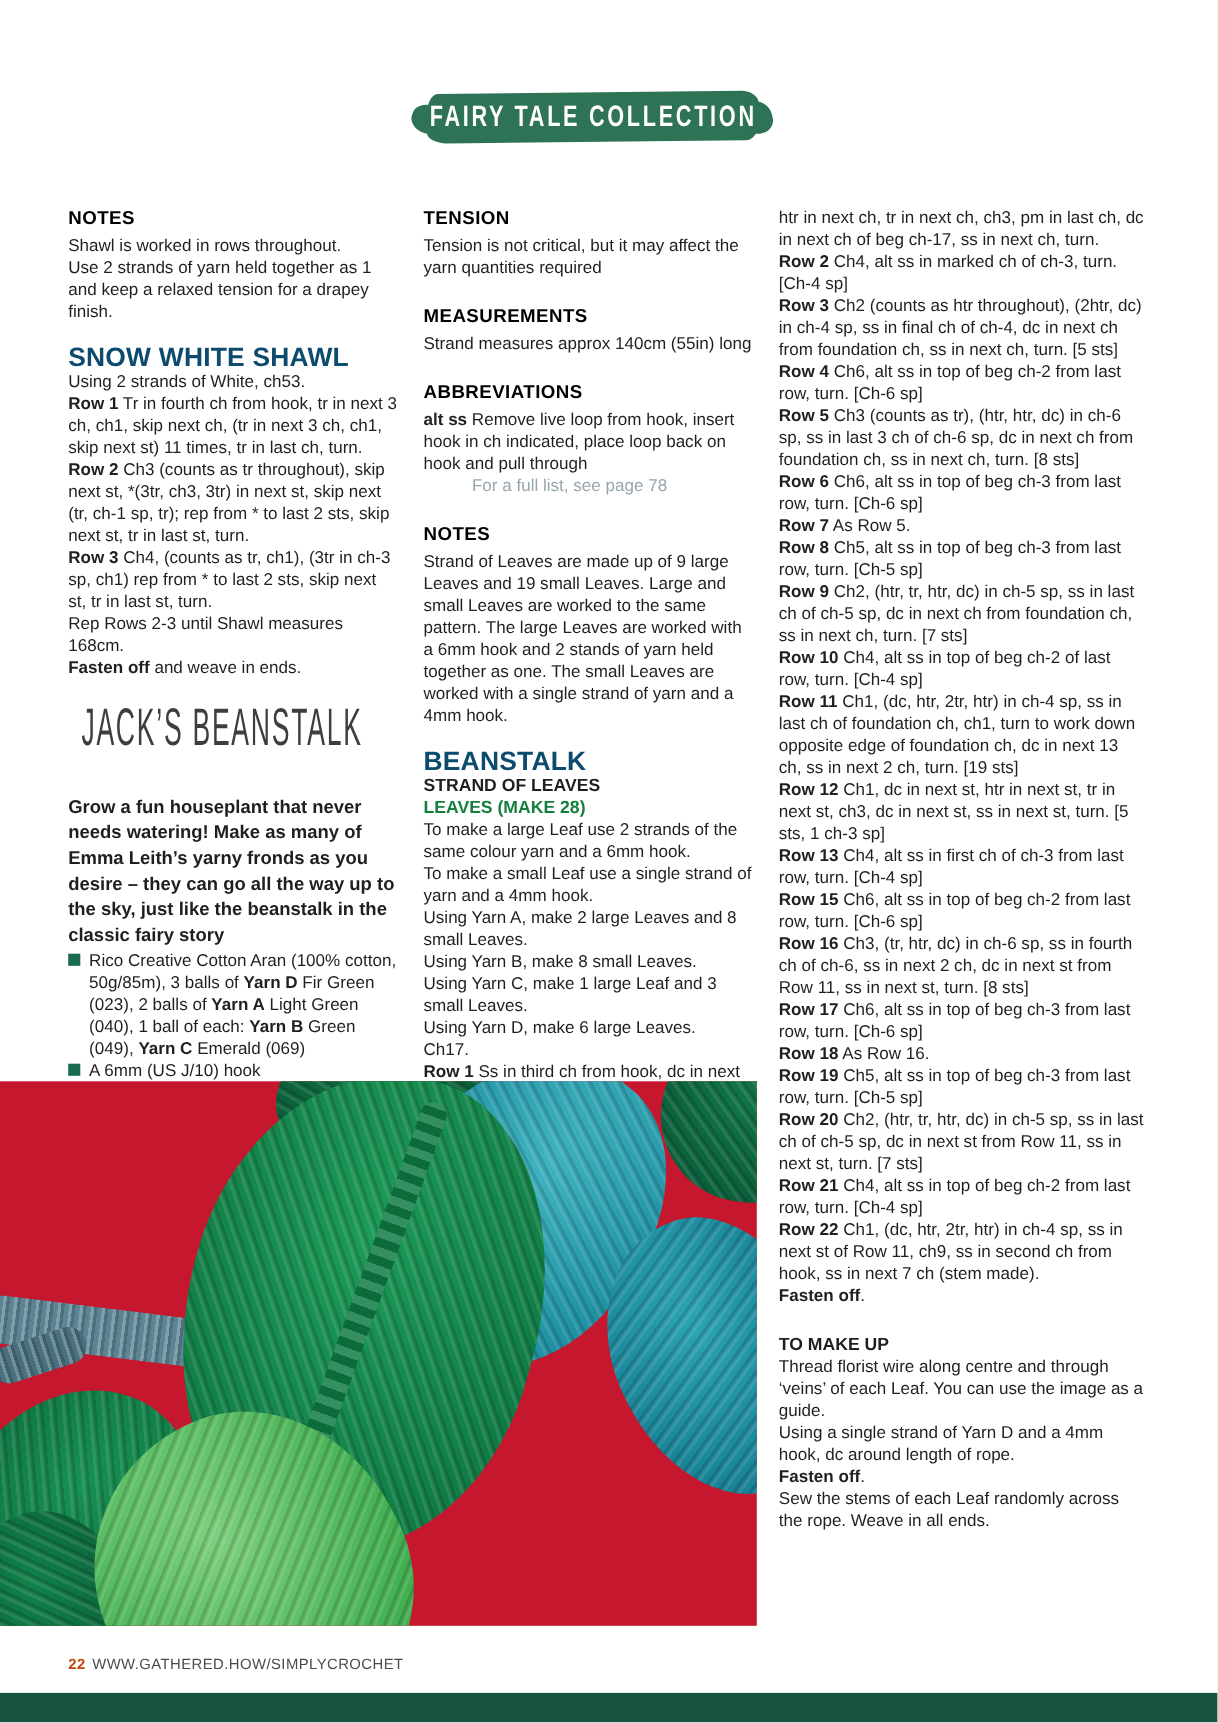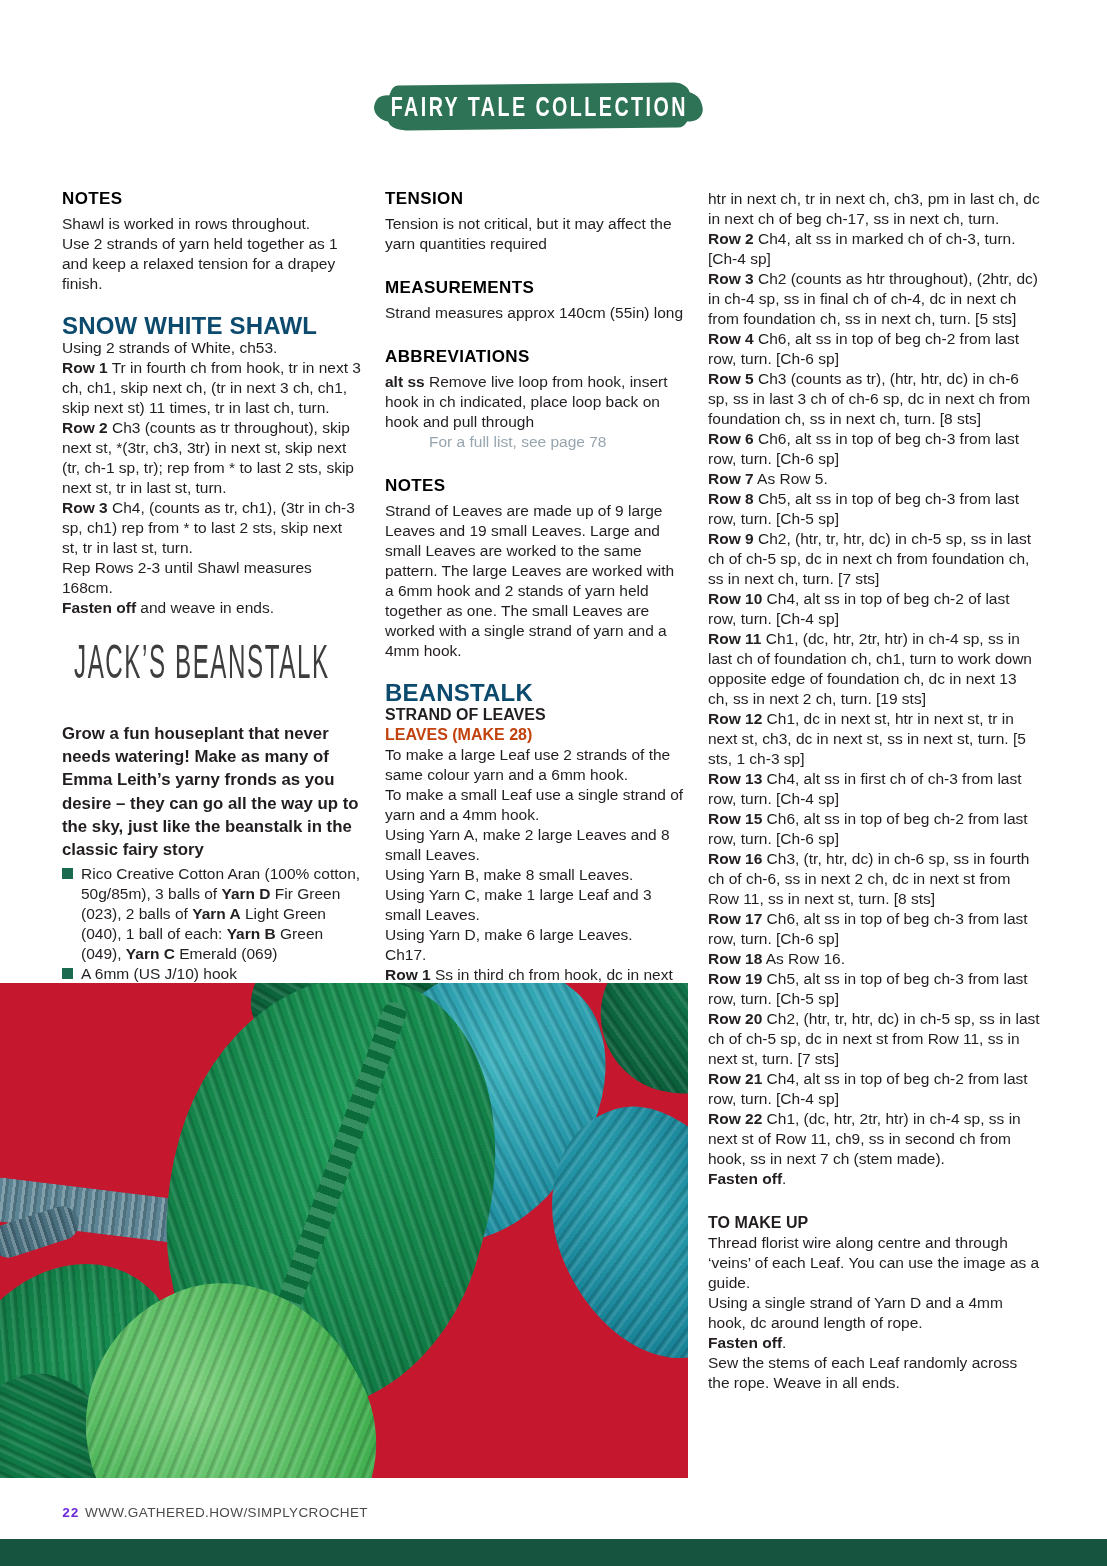--- a/index.html
+++ b/index.html
@@ -23,21 +23,21 @@
   .col-1{left:62px;width:300px;}
   .col-2{left:385px;width:300px;}
   .col-3{left:708px;width:332px;}
   .col > :first-child{margin-top:0;}
   .blk{margin:0;}
   .b{font-weight:700;}
   .hgray{color:#000000;font-weight:700;font-size:17px;letter-spacing:.4px;margin:24px 0 5px;}
   .hblack{color:#0c4a6e;font-weight:700;font-size:24px;margin:22px 0 2px;letter-spacing:.2px;}
   .hsub{color:#221e1f;font-weight:700;font-size:16px;margin:0;}
   .hsubtop{color:#221e1f;font-weight:700;font-size:16px;margin:24px 0 0;}
-  .hgraysub{color:#c2410c;font-weight:700;font-size:16px;margin:0;}
+  .hgraysub{color:#15803d;font-weight:700;font-size:16px;margin:0;}
   .pgray{color:#97a5ae;margin-left:44px;}
   .display{margin:38px 12px 14px;height:52px;}
   .display span{display:inline-block;font-size:31px;font-weight:400;letter-spacing:2px;color:#3e3e3e;
         transform:scale(.78,1.55);transform-origin:0 85%;white-space:nowrap;}
   .lead{font-weight:700;font-size:16.8px;line-height:1.38;margin:0 0 3px;}
   .bullet{padding-left:19px;text-indent:-19px;}
   .bullet .sq{display:inline-block;width:11px;height:11px;background:#1a6a4f;margin-right:8px;}
 
   
   .photo{position:absolute;left:0;top:983px;width:688px;height:495px;background:#c5182f;overflow:hidden;}
@@ -46,21 +46,21 @@
                          radial-gradient(ellipse at 45% 35%,var(--c1),var(--c2) 78%);
         border-radius:52% 48% 50% 50%/48% 52% 46% 54%;}
   .cord{position:absolute;border-radius:22px;
         background-image:repeating-linear-gradient(90deg,rgba(255,255,255,.22) 0 3px,rgba(0,0,0,.16) 3px 6px,transparent 6px 10px);}
   .vein{position:absolute;left:46%;top:4%;width:24px;height:92%;background:#0e7a42;
         border-radius:12px;transform:rotate(4deg);
         background-image:repeating-linear-gradient(0deg,rgba(255,255,255,.16) 0 8px,rgba(0,0,0,.12) 8px 16px);}
 
   
   .footer-line{position:absolute;left:62px;top:1505px;font-size:13.5px;letter-spacing:.4px;color:#4b4b4b;}
-  .footer-line .pg{font-weight:700;color:#6d28d9;margin-right:6px;font-family:Liberation Mono, monospace;}
+  .footer-line .pg{font-weight:700;color:#c2410c;margin-right:6px;}
   .footer-bar{position:absolute;left:0;bottom:0;width:100%;height:27px;background:#175440;}
 </style>
 </head>
 <body>
 
 <div class="page">
 
   <div class="banner">
     <div class="stroke"></div>
     <div class="tail-l"></div>

